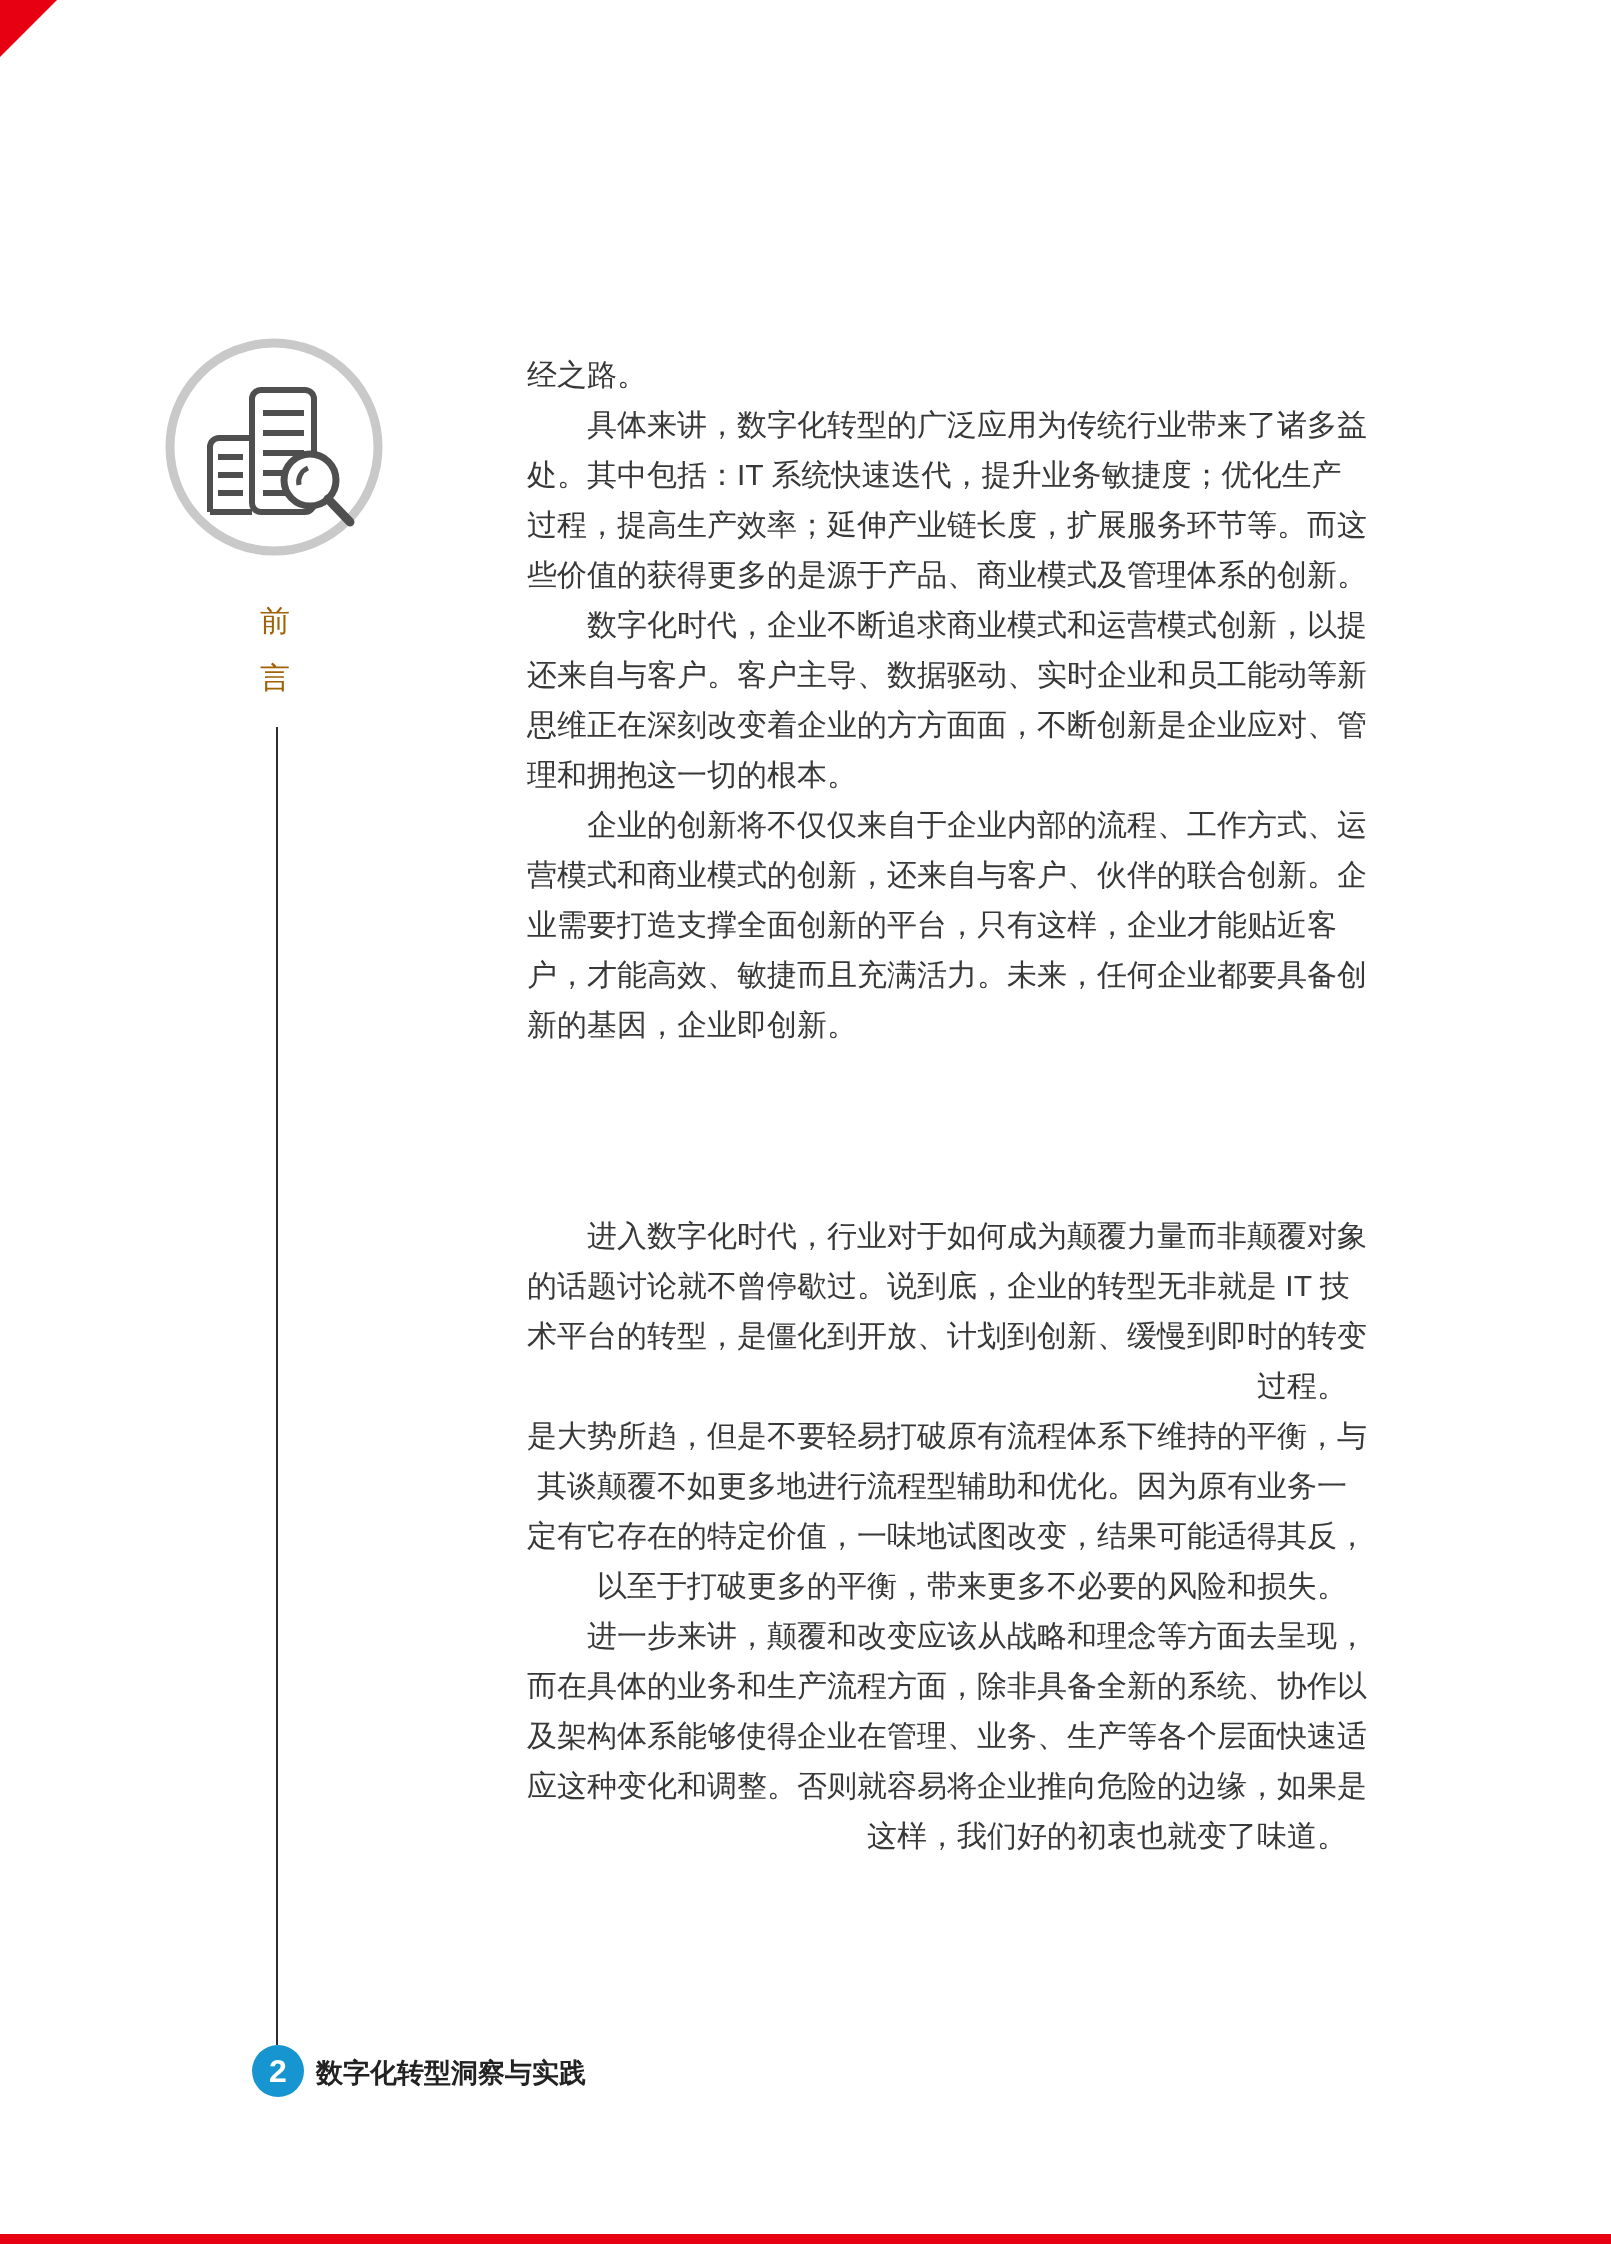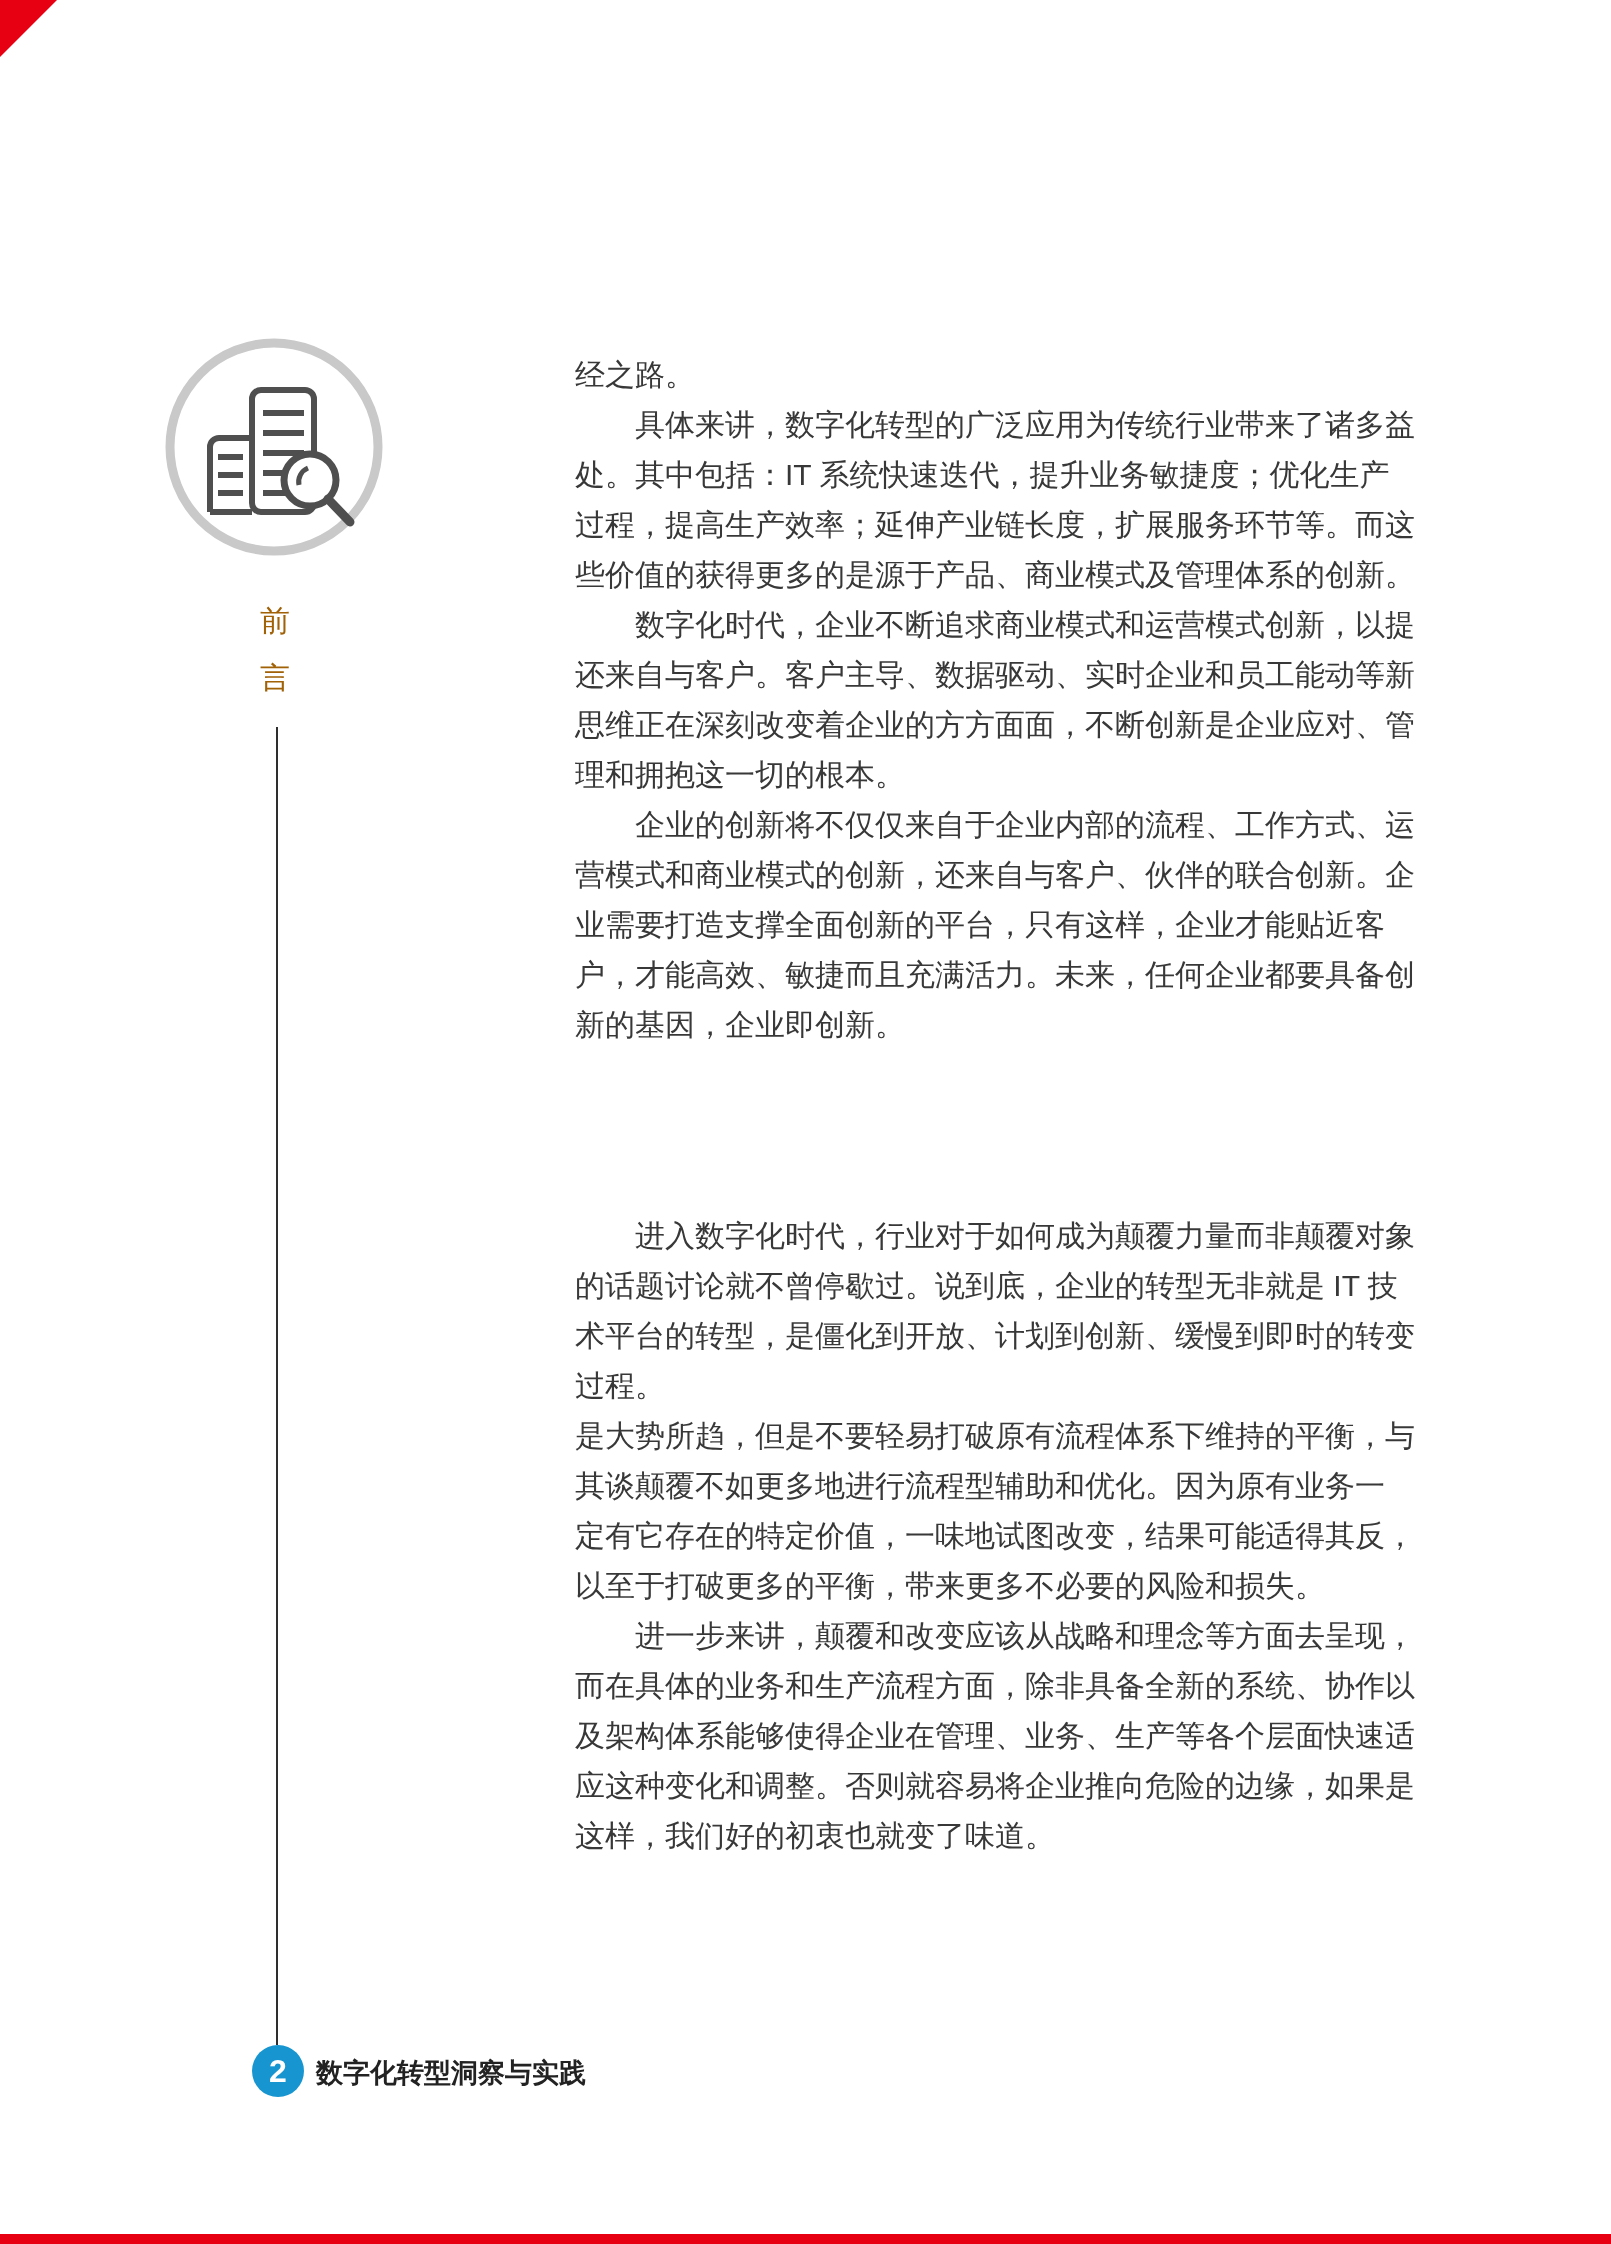--- a/index.html
+++ b/index.html
@@ -30,24 +30,24 @@
     text-align:center;word-break:break-all;
   }
   
   .vline{
     position:absolute;left:276px;top:727px;width:2px;height:1318px;
     background:#2e2e2e;
   }
   
   .col{
     position:absolute;left:527px;width:820px;
-    font-size:30px;color:#383838;margin-left:48px;
+    font-size:30px;color:#383838;
   }
   .col-1{top:350px;}
-  .col-2{top:1211px;}
+  .col-2{top:1211px;text-align:right;}
   .bl{height:50px;line-height:50px;white-space:nowrap;}
   .bl.ind{text-indent:2em;}
   
   .heading{
     position:absolute;left:527px;top:1126px;width:840px;
     font-family:"Liberation Serif","DejaVu Serif",serif;
     font-weight:700;font-size:38px;line-height:54px;color:#101010;
     white-space:nowrap;letter-spacing:1px;
   }
   

